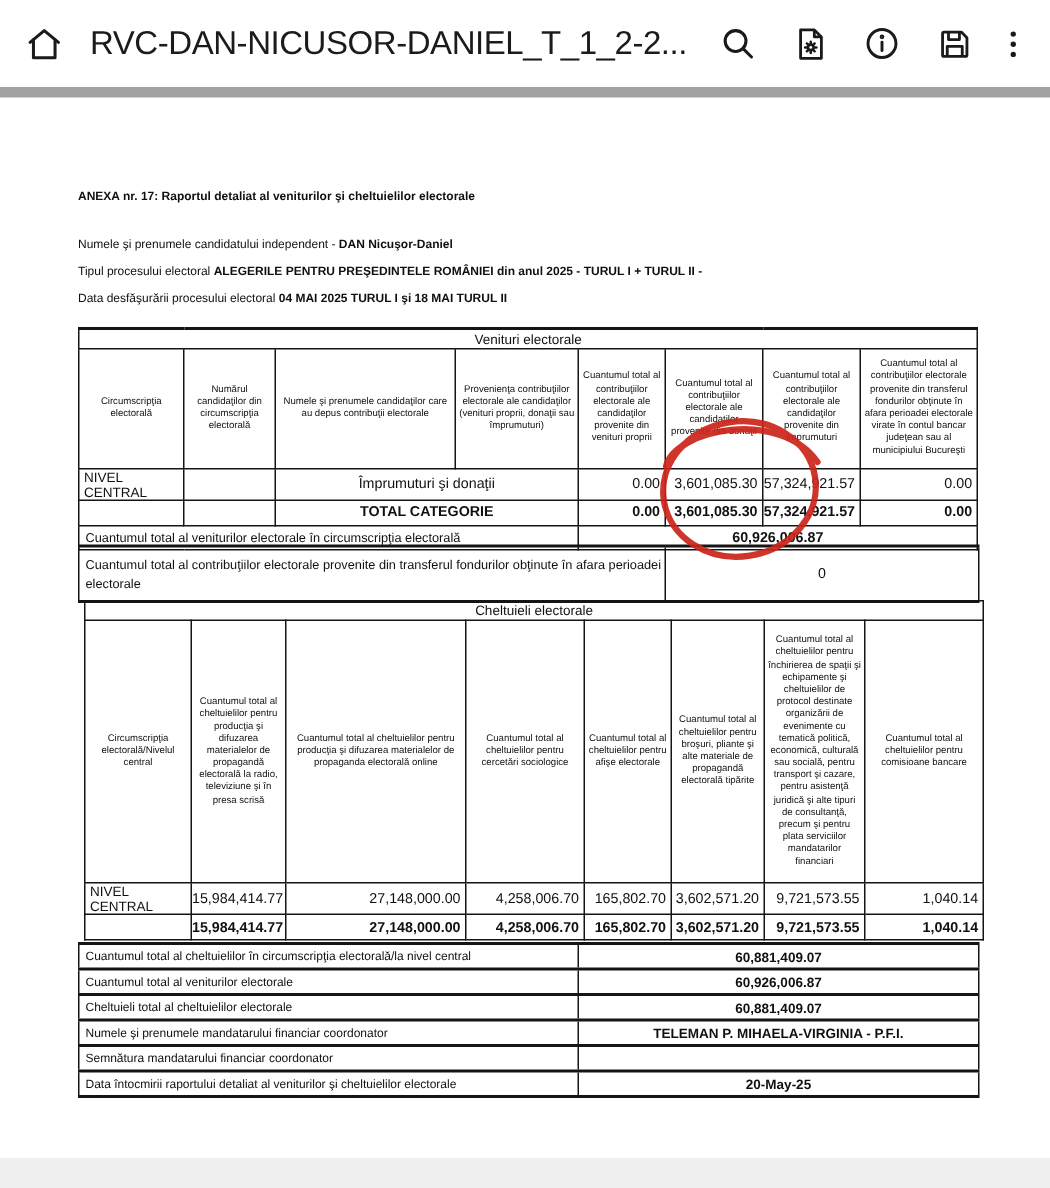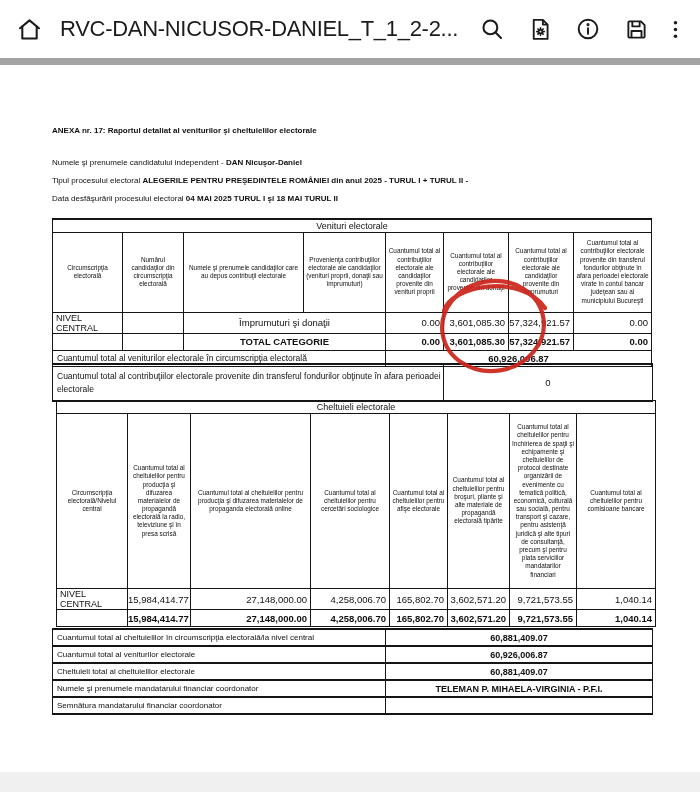--- a/index.html
+++ b/index.html
@@ -253,20 +253,24 @@
     <td class="sval">60,881,409.07</td>
   </tr>
   <tr style="height:17px;">
     <td class="slab">Numele şi prenumele mandatarului financiar coordonator</td>
     <td class="sval">TELEMAN P. MIHAELA-VIRGINIA - P.F.I.</td>
   </tr>
   <tr style="height:17px;">
     <td class="slab">Semnătura mandatarului financiar coordonator</td>
     <td class="sval"></td>
   </tr>
+  <tr style="height:17px;">
+    <td class="slab">Data întocmirii raportului detaliat al veniturilor şi cheltuielilor electorale</td>
+    <td class="sval">20-May-25</td>
+  </tr>
 </tbody>
   </table>
 
 <svg class="annot" width="700" height="792">
   <g fill="none" stroke="#cd241b" stroke-width="4.2" stroke-linecap="round" opacity="0.92">
     <ellipse cx="493" cy="326" rx="51" ry="45" transform="rotate(-9 493 326)"></ellipse>
     <path d="M444 311 C 450 286, 520 272, 545 308"></path>
   </g>
 </svg>
 

